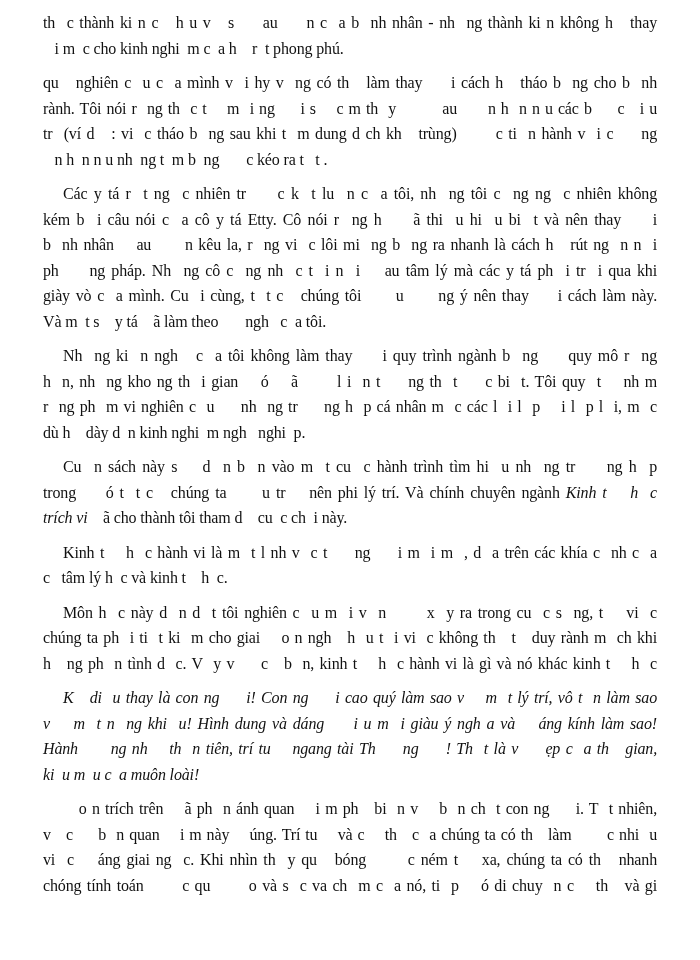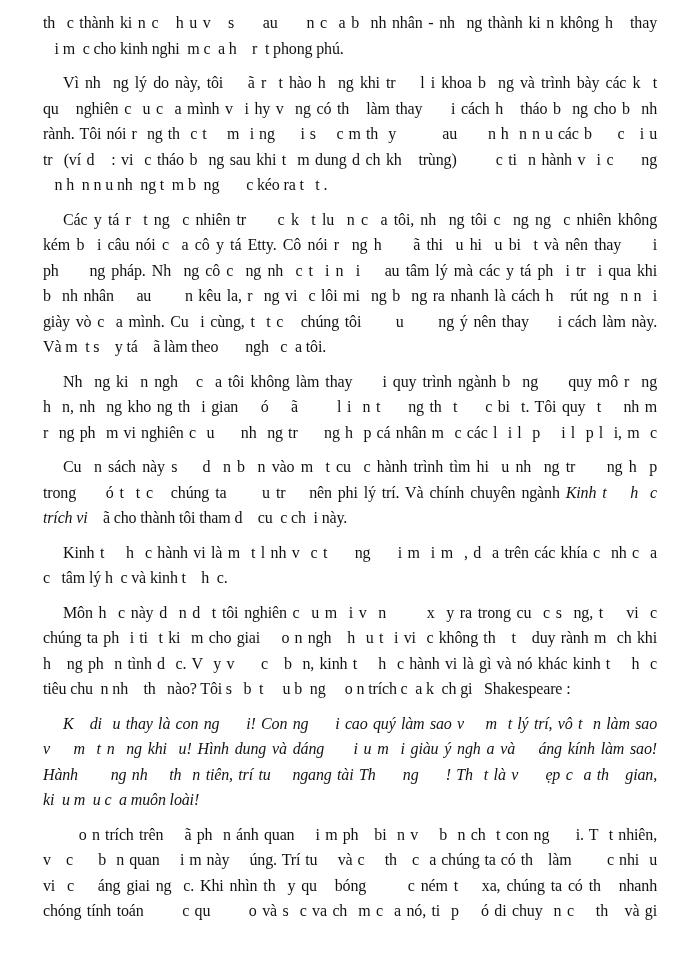--- a/index.html
+++ b/index.html
@@ -23,58 +23,57 @@
 <body>
 
 <div class="page">
 
   <div class="para">
     <span class="line">th  c thành ki n c   h u v   s     au     n c  a b  nh nhân - nh  ng thành ki n không h   thay</span>
     <span class="line last">   i m  c cho kinh nghi  m c  a h    r  t phong phú.</span>
   </div>
 
   <div class="para">
-    <span class="line ind">Vì nh  ng lý do này, tôi    ã r  t hào h  ng khi tr    l i khoa b  ng và trình bày các k  t</span>
     <span class="line">qu   nghiên c  u c  a mình v  i hy v  ng có th   làm thay     i cách h   tháo b  ng cho b  nh</span>
     <span class="line">rành. Tôi nói r  ng th  c t    m  i ng     i s    c m th  y         au      n h  n n u các b     c   i u</span>
     <span class="line">tr  (ví d   : vi  c tháo b  ng sau khi t  m dung d ch kh   trùng)       c ti  n hành v  i c     ng</span>
     <span class="line last">   n h  n n u nh  ng t  m b  ng       c kéo ra t   t .</span>
   </div>
 
   <div class="para">
     <span class="line ind">Các y tá r  t ng  c nhiên tr     c k  t lu  n c  a tôi, nh  ng tôi c  ng ng  c nhiên không</span>
     <span class="line">kém b  i câu nói c  a cô y tá Etty. Cô nói r  ng h     ã thi  u hi  u bi  t và nên thay     i</span>
+    <span class="line">b  nh nhân    au      n kêu la, r  ng vi  c lôi mi  ng b  ng ra nhanh là cách h   rút ng  n n  i</span>
     <span class="line">ph     ng pháp. Nh  ng cô c  ng nh  c t  i n  i    au tâm lý mà các y tá ph  i tr  i qua khi</span>
-    <span class="line">b  nh nhân    au      n kêu la, r  ng vi  c lôi mi  ng b  ng ra nhanh là cách h   rút ng  n n  i</span>
     <span class="line">giày vò c  a mình. Cu  i cùng, t  t c   chúng tôi      u      ng ý nên thay     i cách làm này.</span>
     <span class="line last">Và m  t s    y tá    ã làm theo       ngh   c  a tôi.</span>
   </div>
 
   <div class="para">
     <span class="line ind">Nh  ng ki  n ngh   c  a tôi không làm thay     i quy trình ngành b  ng     quy mô r  ng</span>
     <span class="line">h  n, nh  ng kho ng th  i gian    ó    ã       l i  n t     ng th  t     c bi  t. Tôi quy  t    nh m</span>
     <span class="line">r  ng ph  m vi nghiên c  u     nh  ng tr     ng h  p cá nhân m  c các l  i l  p    i l  p l  i, m  c</span>
+    <span class="line last">dù h    dày d  n kinh nghi  m ngh   nghi  p.</span>
   </div>
 
   <div class="para">
     <span class="line ind">Cu  n sách này s    d  n b  n vào m  t cu  c hành trình tìm hi  u nh  ng tr     ng h  p</span>
     <div class="line" style="white-space:pre;"><span>trong     ó t  t c   chúng ta      u tr    nên phi lý trí. Và chính chuyên ngành </span><span class="it">Kinh t    h  c</span></div>
     <div class="line last" style="white-space:pre;"><span class="it">trích vi</span><span>    ã cho thành tôi tham d    cu  c ch  i này.</span></div>
   </div>
 
   <div class="para">
     <span class="line ind">Kinh t    h  c hành vi là m  t l nh v  c t     ng     i m  i m  , d  a trên các khía c  nh c  a</span>
     <span class="line last">c   tâm lý h  c và kinh t    h  c.</span>
   </div>
 
   <div class="para">
     <span class="line ind">Môn h  c này d  n d  t tôi nghiên c  u m  i v  n       x  y ra trong cu  c s  ng, t    vi  c</span>
     <span class="line">chúng ta ph  i ti  t ki  m cho giai    o n ngh   h  u t  i vi  c không th   t   duy rành m  ch khi</span>
     <span class="line">h   ng ph  n tình d  c. V  y v     c   b  n, kinh t    h  c hành vi là gì và nó khác kinh t    h  c</span>
-    <span class="line last">tiêu chu  n nh    th   nào? Tôi s   b  t     u b  ng     o n trích c  a k  ch gi   Shakespeare :</span>
   </div>
 
   <div class="para it">
     <span class="line ind">K   di  u thay là con ng     i! Con ng     i cao quý làm sao v    m  t lý trí, vô t  n làm sao</span>
     <span class="line">v    m  t n  ng khi  u! Hình dung và dáng     i u m  i giàu ý ngh a và    áng kính làm sao!</span>
     <span class="line">Hành      ng nh    th  n tiên, trí tu    ngang tài Th     ng     ! Th  t là v     ẹp c  a th   gian,</span>
     <span class="line last">ki  u m  u c  a muôn loài!</span>
   </div>
 
   <div class="para">

